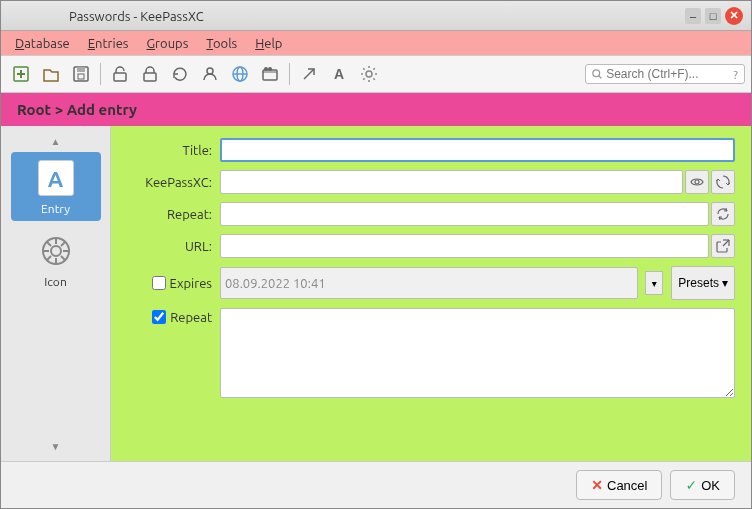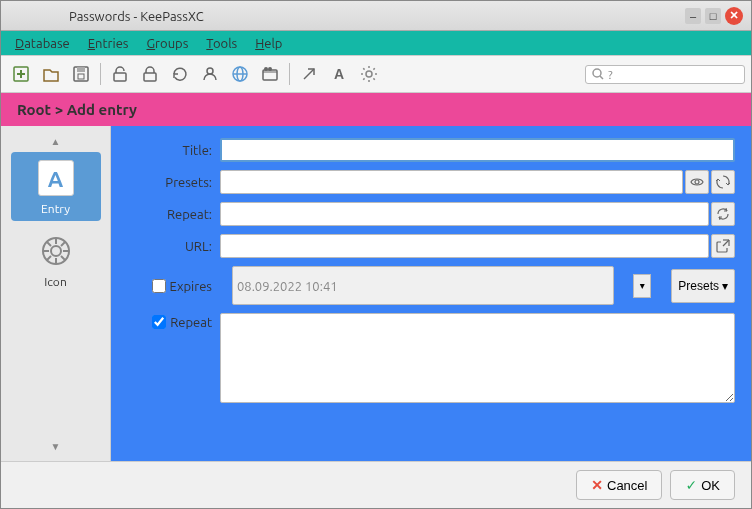--- a/index.html
+++ b/index.html
@@ -59,21 +59,21 @@
     }
     .titlebar-btn.close {
       background: #e74c3c;
       color: white;
       border-radius: 50%;
       width: 18px;
       height: 18px;
       font-weight: bold;
     }
     .menubar {
-      background: #14b8a6;
+      background: #fca5a5;
       border-bottom: 1px solid #ccc;
       padding: 2px 6px;
       display: flex;
       gap: 2px;
     }
     .menubar-item {
       padding: 3px 8px;
       cursor: pointer;
       font-size: 13px;
       color: #333;
@@ -201,21 +201,21 @@
       cursor: pointer;
       margin-top: auto;
     }
     .form-area {
       flex: 1;
       padding: 12px 16px;
       display: flex;
       flex-direction: column;
       gap: 8px;
       overflow-y: auto;
-      background: #3b82f6;
+      background: #bef264;
     }
     .form-row {
       display: flex;
       align-items: center;
       gap: 8px;
     }
     .form-label {
       width: 85px;
       text-align: right;
       font-size: 13px;
@@ -250,37 +250,37 @@
       display: flex;
       align-items: center;
       justify-content: center;
       font-size: 13px;
       border-radius: 2px;
       flex-shrink: 0;
     }
     .expires-row {
       display: flex;
       align-items: center;
-      gap: 20px;
+      gap: 8px;
     }
     .expires-label-area {
       width: 85px;
       display: flex;
       align-items: center;
       justify-content: flex-end;
       gap: 4px;
     }
     .expires-checkbox {
       width: 14px;
       height: 14px;
       cursor: pointer;
     }
     .expires-datetime {
       flex: 1;
-      height: 39px;
+      height: 32px;
       border: 1px solid #bbb;
       border-radius: 2px;
       background: #f0f0f0;
       padding: 2px 4px;
       font-size: 13px;
       color: #888;
       display: flex;
       align-items: center;
     }
     .expires-dropdown-btn {
@@ -481,20 +481,21 @@
       <svg width="18" height="18" viewBox="0 0 18 18">
           <circle cx="9" cy="9" r="3" fill="none" stroke="#888" stroke-width="1.5"></circle>
           <path d="M9 1v2M9 15v2M1 9h2M15 9h2M3.2 3.2l1.4 1.4M13.4 13.4l1.4 1.4M3.2 14.8l1.4-1.4M13.4 4.6l1.4-1.4" stroke="#888" stroke-width="1.5"></path>
         </svg>
     </button>
     <div class="toolbar-search">
       <svg width="12" height="12" viewBox="0 0 12 12">
           <circle cx="5" cy="5" r="4" fill="none" stroke="#999" stroke-width="1.5"></circle>
           <line x1="8" y1="8" x2="11" y2="11" stroke="#999" stroke-width="1.5"></line>
         </svg>
+      <input type="text" readonly="" style="color: rgb(153, 153, 153); font-size: 12px;" placeholder="Search (Ctrl+F)...">
       <span style="color:#888; cursor:pointer; font-size:12px;">?</span>
     </div>
   </div>
 
   <div class="content-area">
 
     <div class="breadcrumb-bar">Root &gt; Add entry</div>
 
     <div class="main-content">
 
@@ -534,21 +535,21 @@
 
       <div class="form-area">
 
         <div class="form-row">
           <label class="form-label">Title:</label>
           <input class="form-input" type="text" style="border: 2px solid rgb(91, 155, 213);">
         </div>
 
 
         <div class="form-row">
-          <label class="form-label">Presets:</label>
+          <label class="form-label">KeePassXC:</label>
           <div class="input-with-btn">
             <input class="form-input" type="password" style="">
             <button class="input-icon-btn" title="Show/hide password">
               <svg width="14" height="10" viewBox="0 0 14 10">
                   <path d="M1 5 C3 1 11 1 13 5 C11 9 3 9 1 5Z" fill="none" stroke="#666" stroke-width="1.2"></path>
                   <circle cx="7" cy="5" r="2" fill="none" stroke="#666" stroke-width="1.2"></circle>
                 </svg>
             </button>
             <button class="input-icon-btn" title="Generate password">
               <svg width="14" height="14" viewBox="0 0 14 14">

